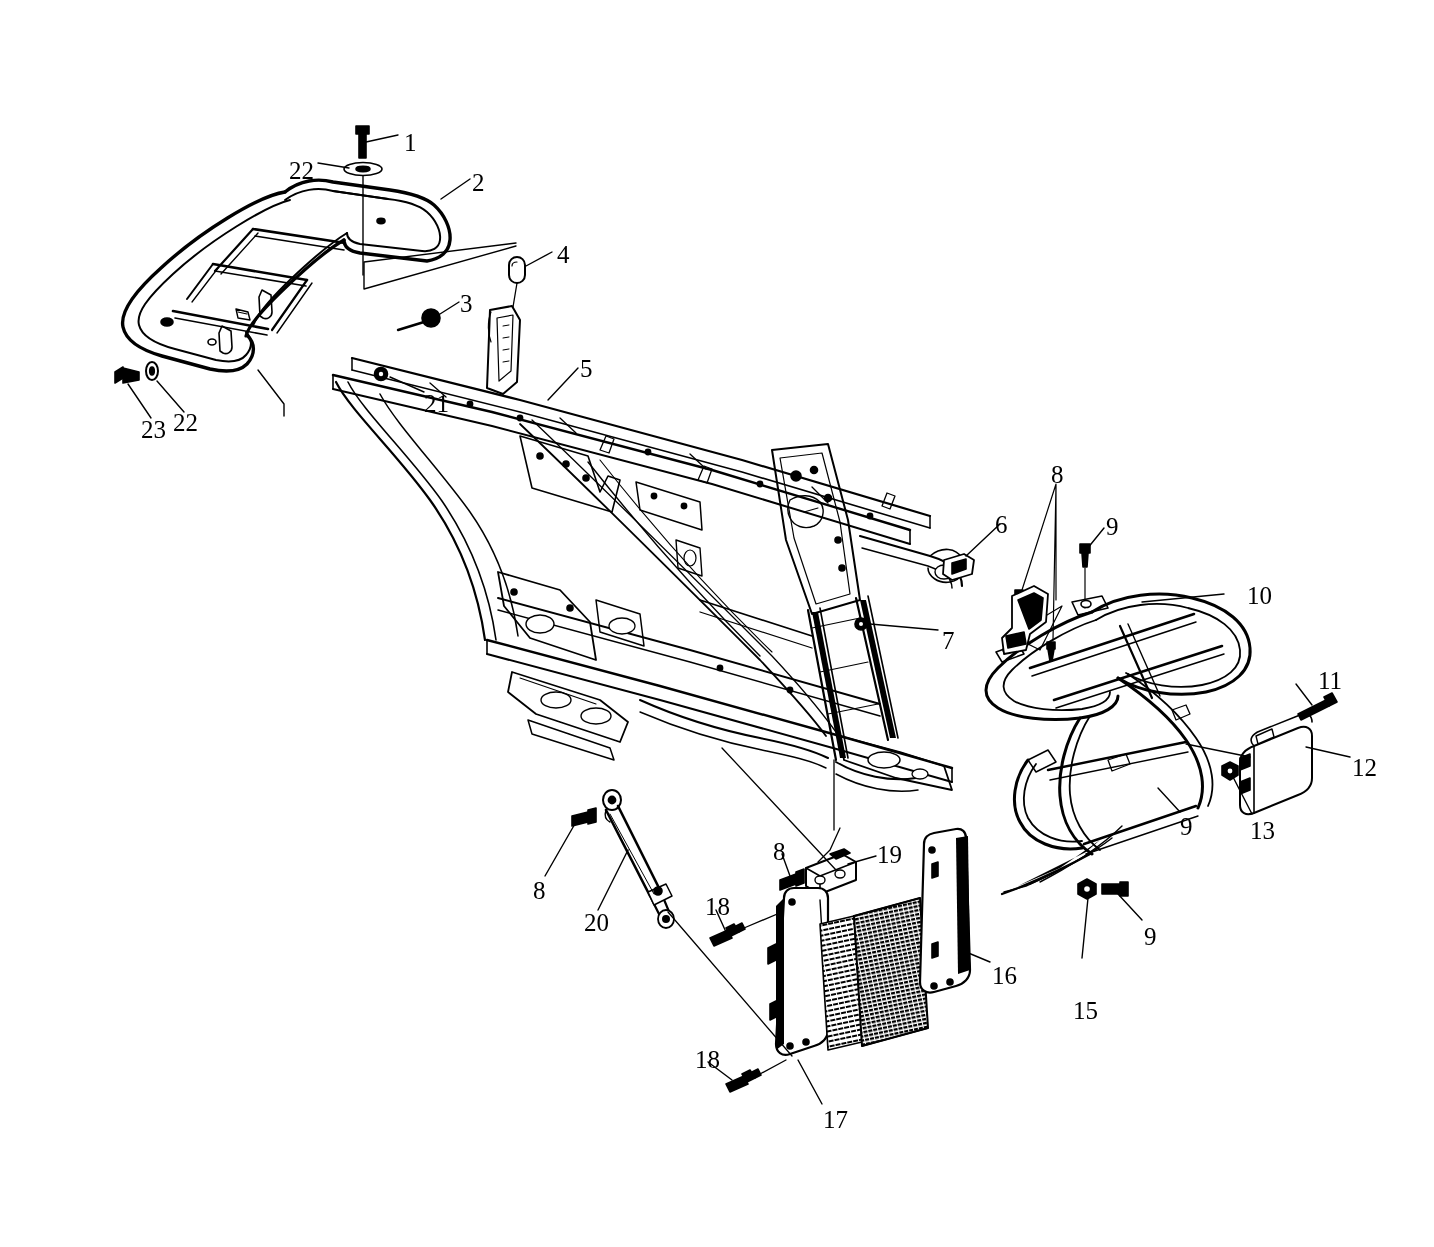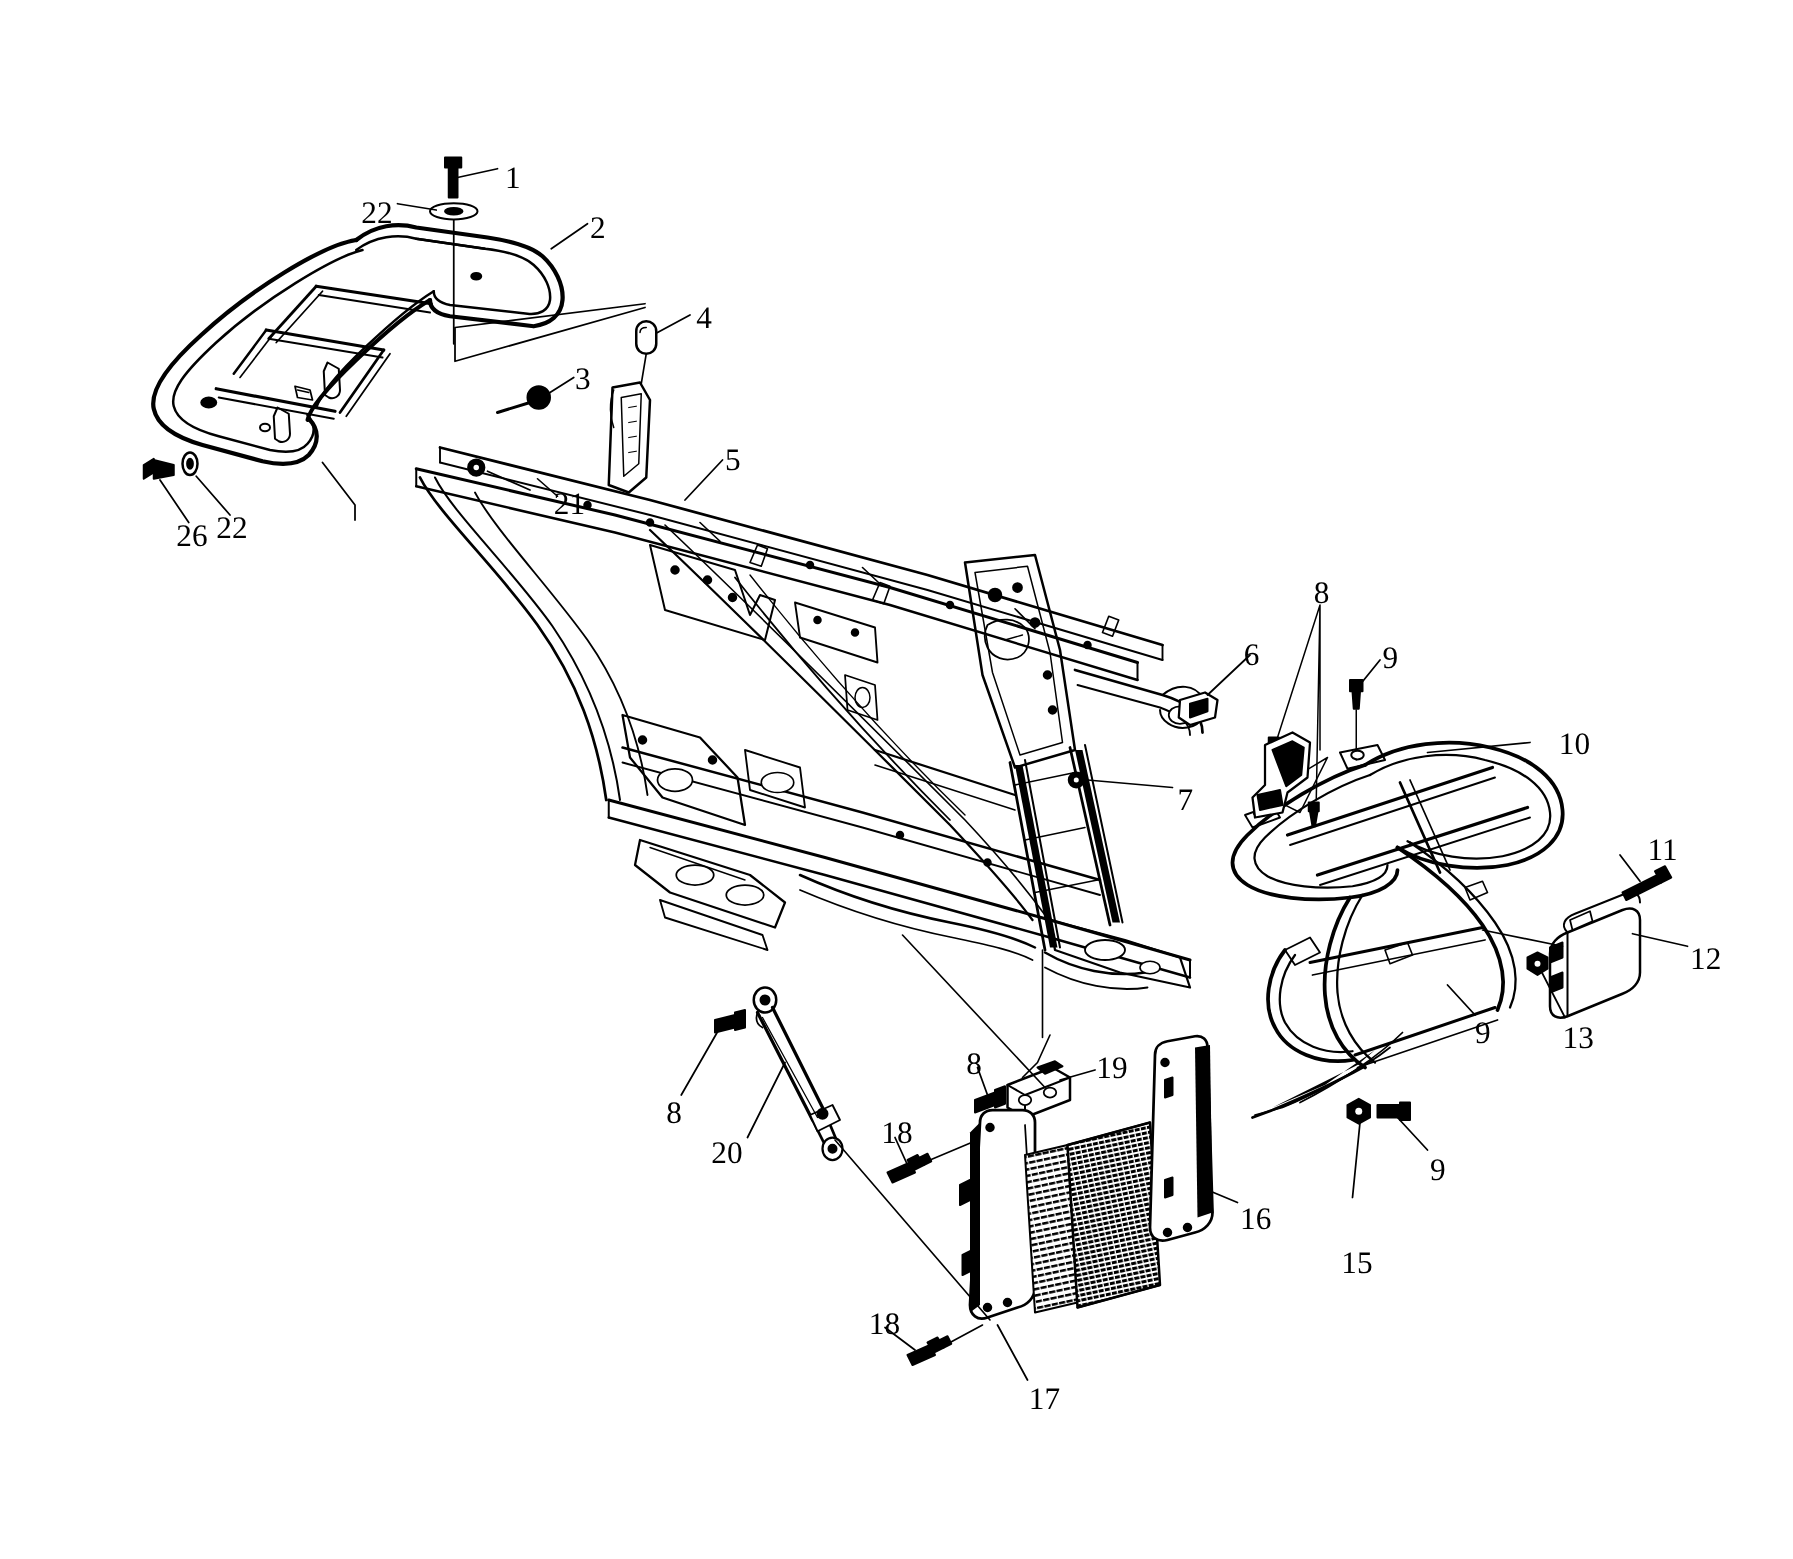--- a/index.html
+++ b/index.html
@@ -492,34 +492,34 @@
   </g>
 </svg>
 
 <div class="callout-layer">
   <span class="callout" style="left:404px;  top:130px;">1</span>
   <span class="callout" style="left:289px;  top:158px;">22</span>
   <span class="callout" style="left:472px;  top:170px;">2</span>
   <span class="callout" style="left:557px;  top:242px;">4</span>
   <span class="callout" style="left:460px;  top:291px;">3</span>
   <span class="callout" style="left:580px;  top:356px;">5</span>
-  <span class="callout" style="left:424px;  top:391px;margin-left:19px;">21</span>
-  <span class="callout" style="left:141px;  top:417px;">26</span>
+  <span class="callout" style="left:424px;  top:391px;">21</span>
+  <span class="callout" style="left:141px;  top:417px;">23</span>
   <span class="callout" style="left:173px;  top:410px;">22</span>
   <span class="callout" style="left:1051px; top:462px;">8</span>
   <span class="callout" style="left:995px;  top:512px;">6</span>
   <span class="callout" style="left:1106px; top:514px;">9</span>
   <span class="callout" style="left:1227px; top:583px;margin-left:20px;">10</span>
   <span class="callout" style="left:942px;  top:628px;">7</span>
   <span class="callout" style="left:1290px; top:668px;margin-left:28px;">11</span>
   <span class="callout" style="left:1352px; top:755px;">12</span>
   <span class="callout" style="left:1250px; top:818px;">13</span>
   <span class="callout" style="left:1180px; top:814px;">9</span>
   <span class="callout" style="left:533px;  top:878px;">8</span>
-  <span class="callout" style="left:569px;  top:910px;">20</span>
+  <span class="callout" style="left:584px;  top:910px;">20</span>
   <span class="callout" style="left:773px;  top:839px;">8</span>
   <span class="callout" style="left:877px;  top:842px;">19</span>
   <span class="callout" style="left:705px;  top:894px;">18</span>
   <span class="callout" style="left:1144px; top:924px;">9</span>
   <span class="callout" style="left:1073px; top:962px;margin-top:36px;">15</span>
   <span class="callout" style="left:992px;  top:963px;">16</span>
   <span class="callout" style="left:695px;  top:1047px;">18</span>
   <span class="callout" style="left:823px;  top:1107px;">17</span>
 </div>
 

